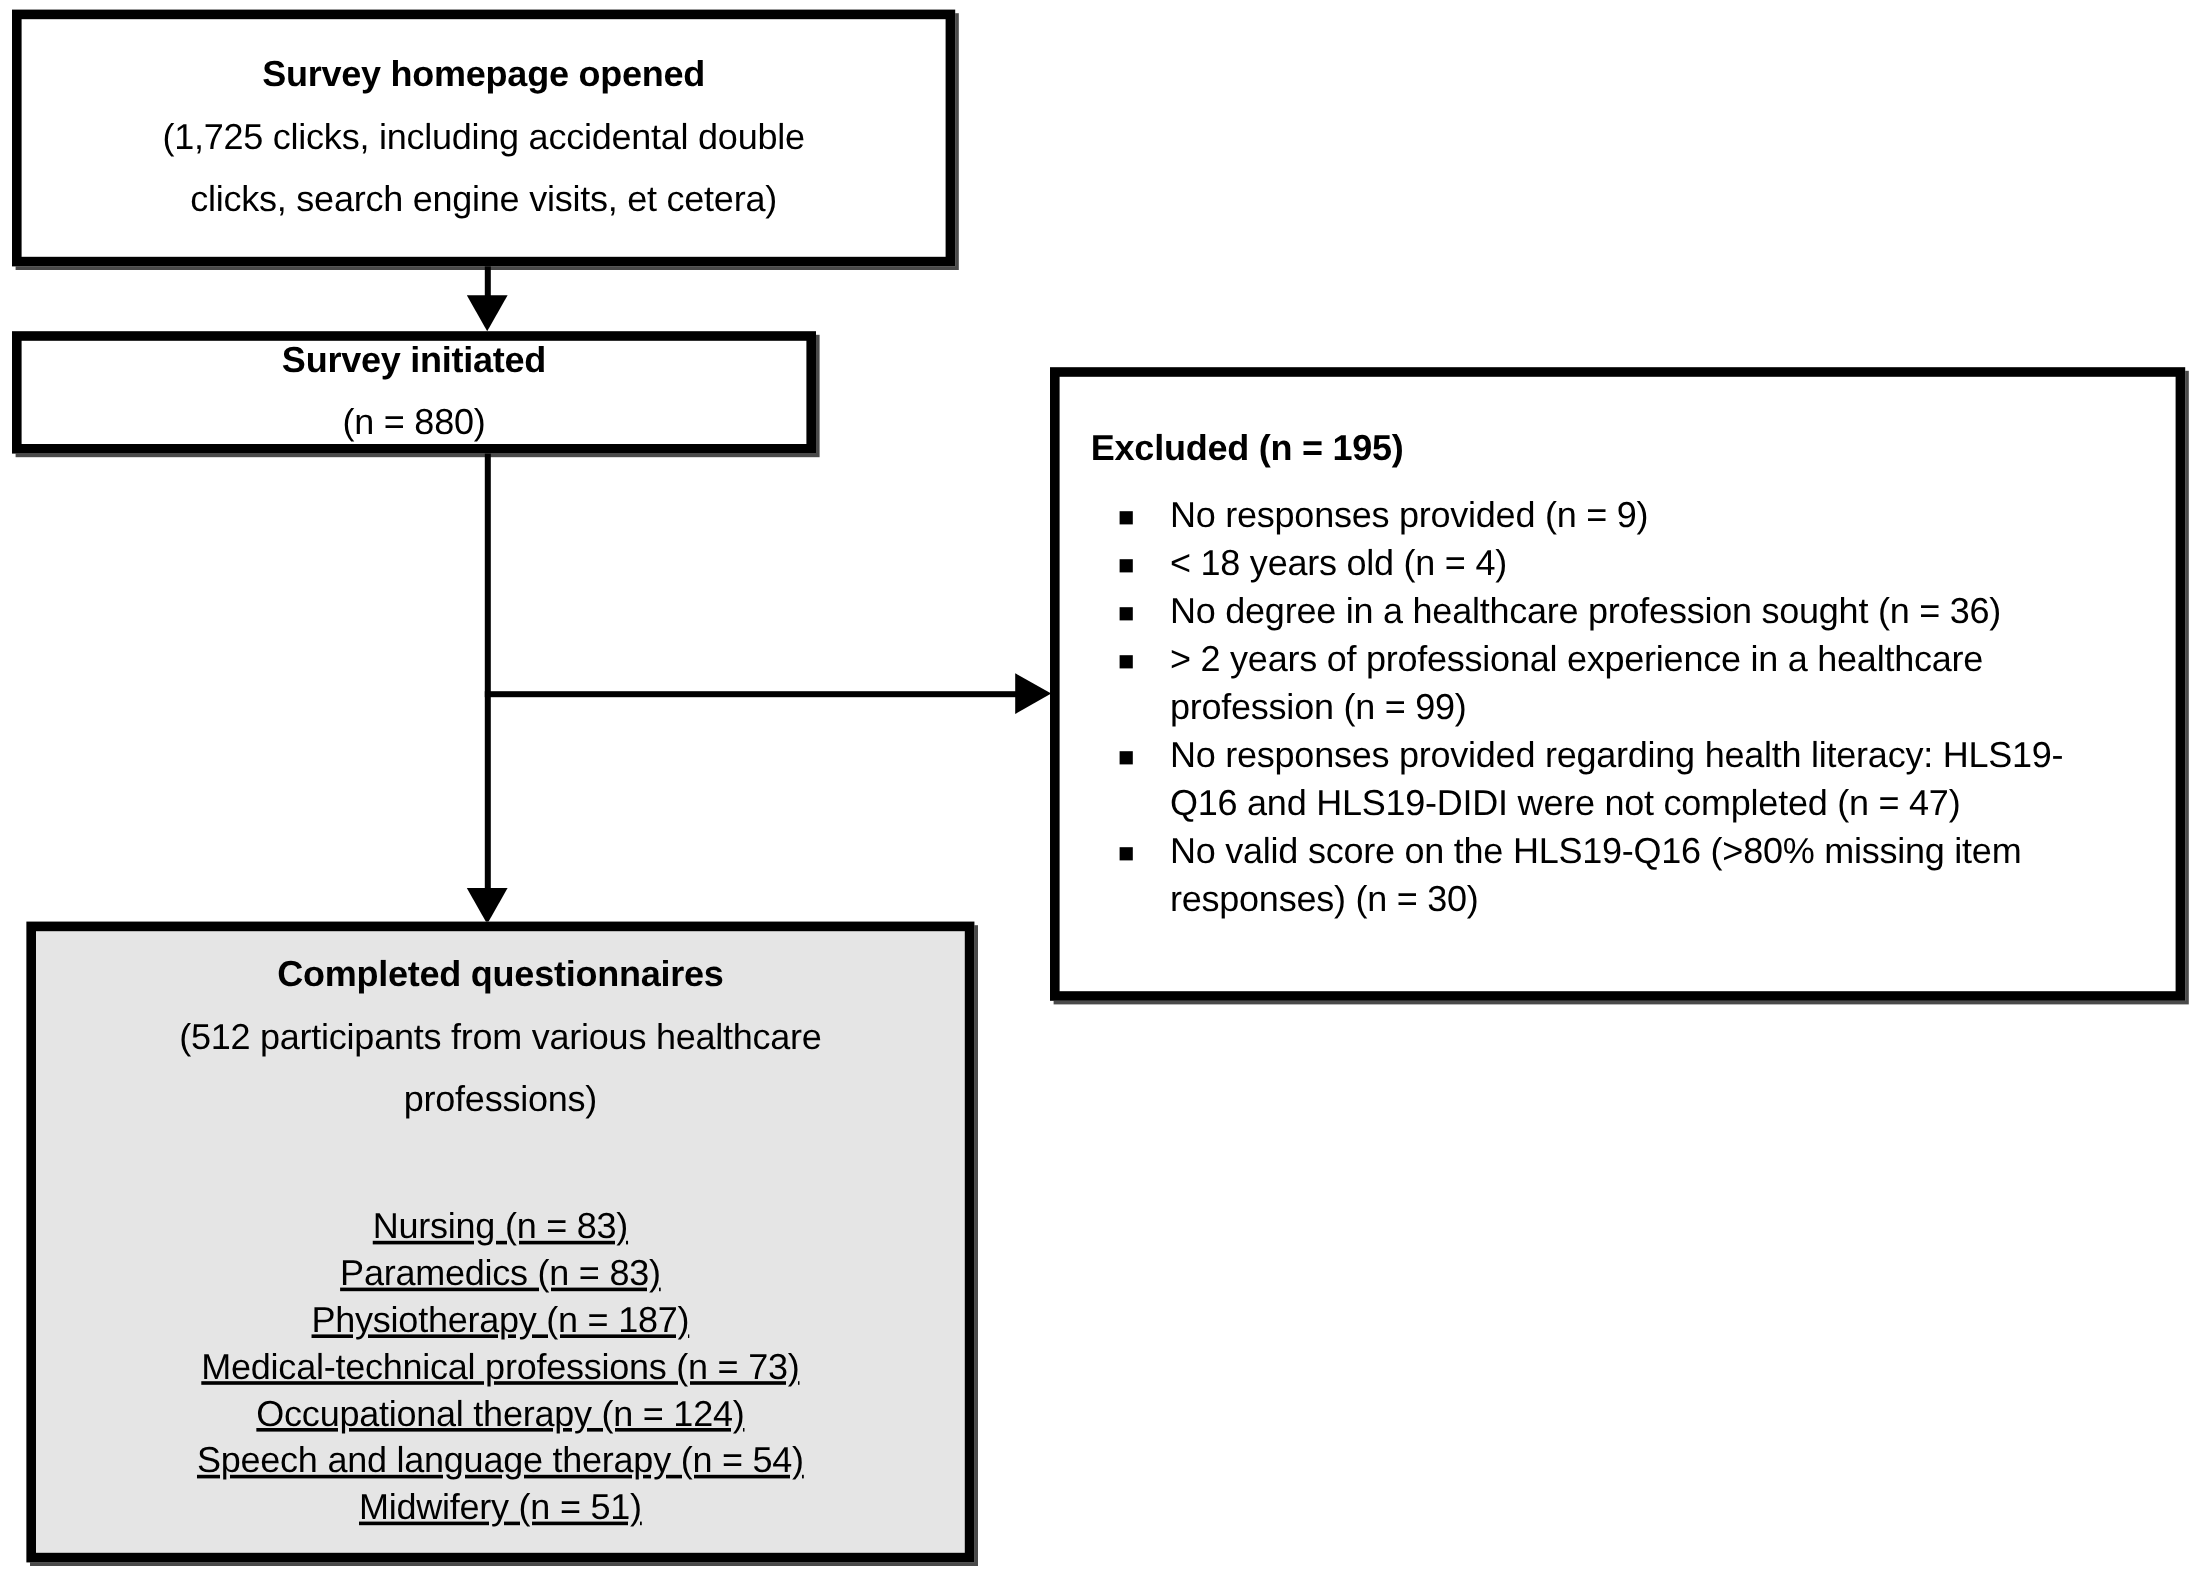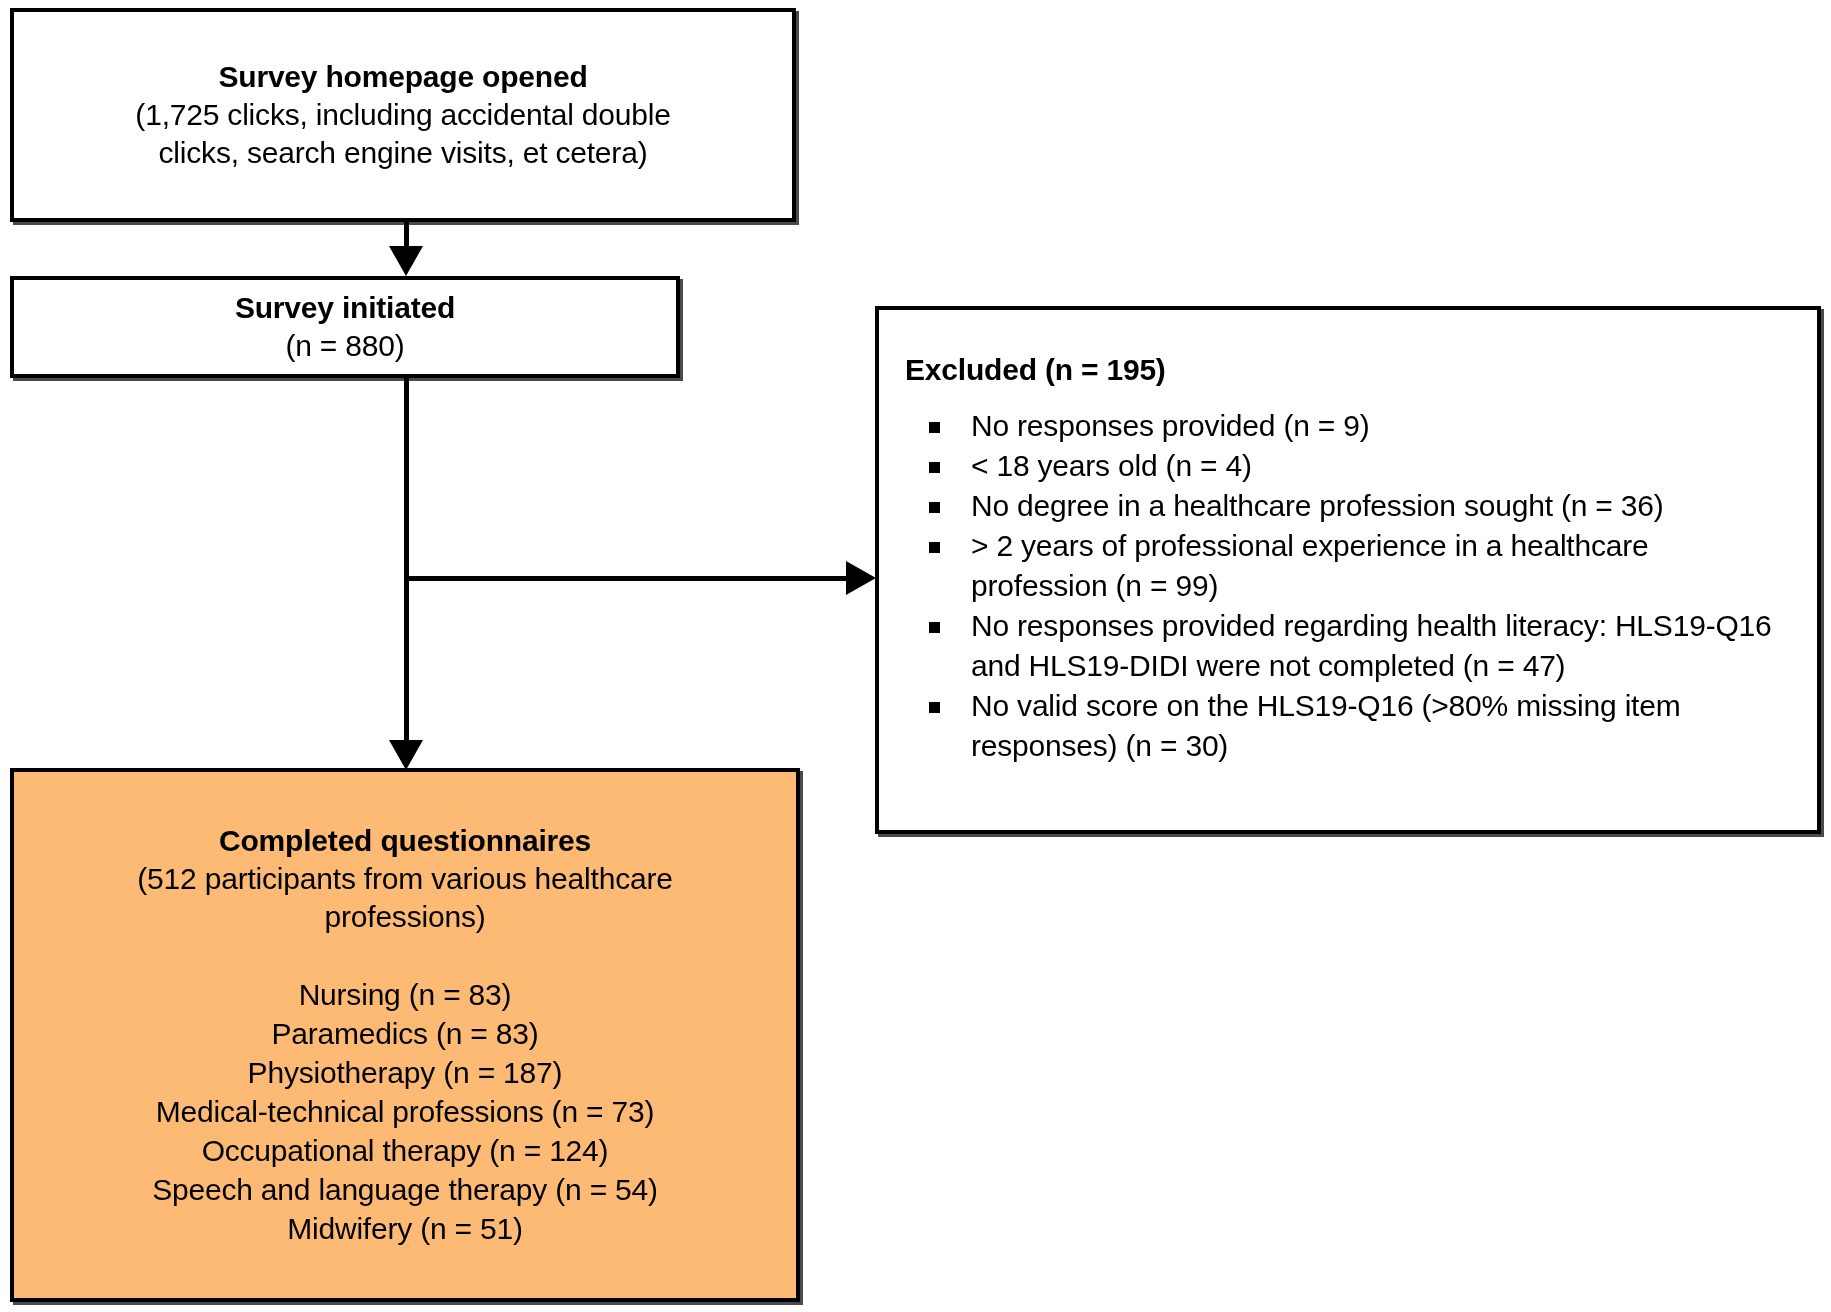--- a/index.html
+++ b/index.html
@@ -15,22 +15,23 @@
     position: relative;
     width: 1831px;
     height: 1312px;
     background: #ffffff;
     overflow: hidden;
   }
 
   .box {
     position: absolute;
     box-sizing: border-box;
-    border: 4px solid #000000;
+    border: 8px solid #000000;
     background: #ffffff;
+    gap: 14px;
   }
 
   .box-center {
     display: flex;
     flex-direction: column;
     align-items: center;
     justify-content: center;
     text-align: center;
   }
 
@@ -60,26 +61,26 @@
   #box-excluded {
     left: 875px;
     top: 306px;
     width: 946px;
     height: 528px;
     padding: 40px 26px 10px 26px;
   }
 
   
   #box-completed {
-    left: 10px;
+    left: 22px;
     top: 768px;
     width: 790px;
     height: 534px;
     padding: 14px 16px;
-    background: #fdba74;
+    background: #e5e5e5;
   }
 
   .ttl {
     font-weight: bold;
     font-size: 30px;
     line-height: 38px;
     letter-spacing: -0.2px;
   }
   .sub-line {
     font-size: 30px;
@@ -117,20 +118,21 @@
     height: 11px;
     background: #000000;
   }
 
   
   .prof-list {
     list-style: none;
     margin: 0;
     padding: 0;
     text-align: center;
+    text-decoration: underline;
   }
   .prof-list li {
     font-size: 30px;
     line-height: 39px;
     letter-spacing: -0.2px;
     white-space: nowrap;
   }
   .spacer-line {
     height: 39px;
   }

